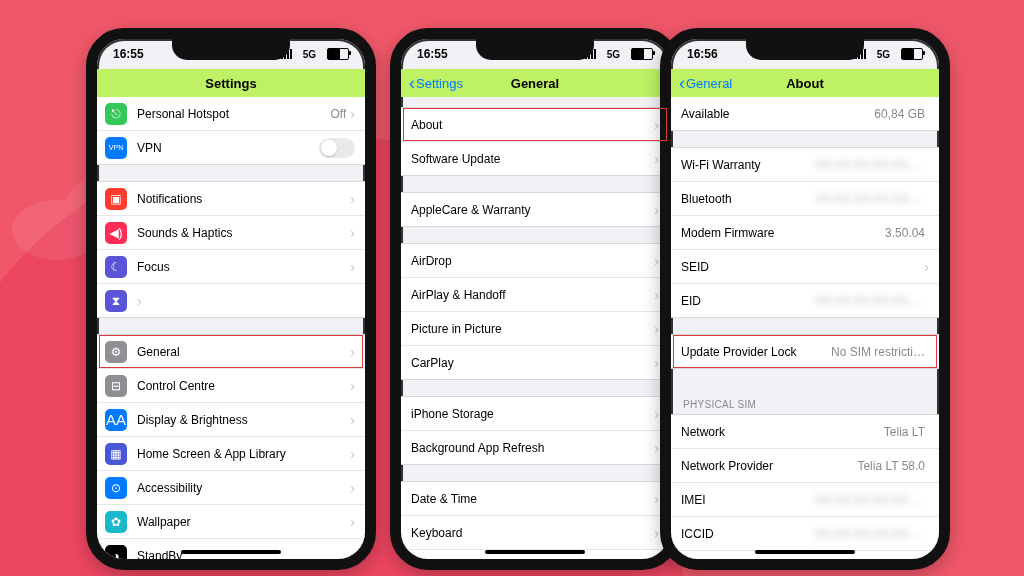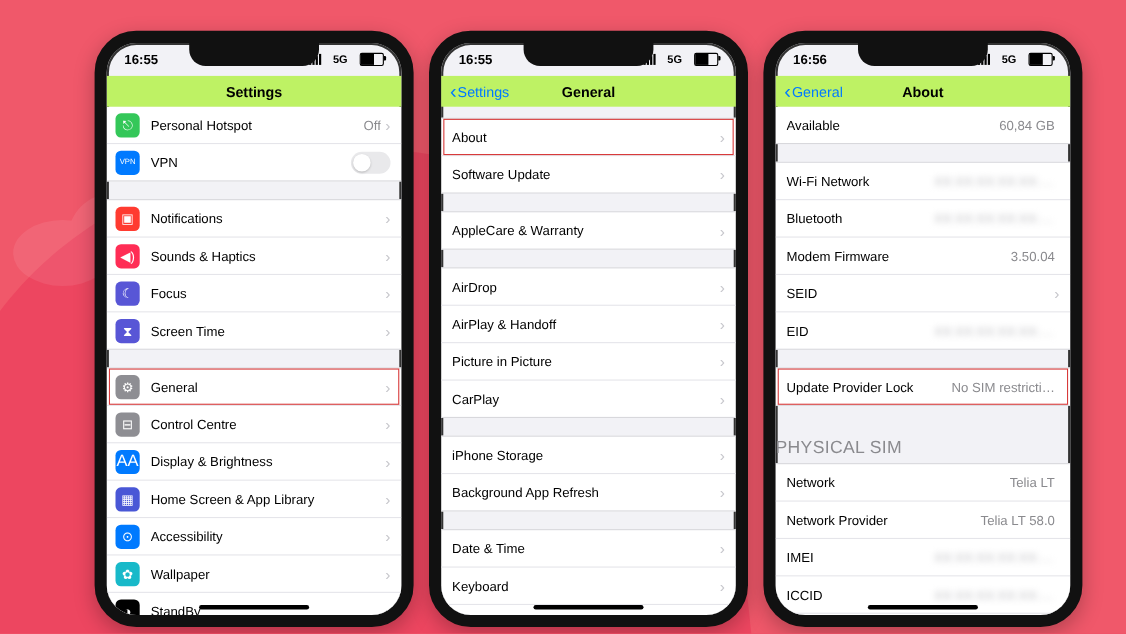--- a/index.html
+++ b/index.html
@@ -3,21 +3,21 @@
 <meta charset="utf-8">
 <style>
   html,body{margin:0;padding:0;width:1024px;height:576px;font-family:-apple-system,"Helvetica Neue",Arial,sans-serif;background:#f0586a;overflow:hidden}
   .bg-swoop{position:absolute;left:-60px;bottom:-40px;width:720px;height:480px;border-radius:50% 50% 0 0/60% 60% 0 0;background:#ed4660;transform:rotate(-6deg)}
   .cloud{position:absolute;left:12px;top:170px;width:140px;height:100px;opacity:.08}
   .cloud::before,.cloud::after{content:"";position:absolute;background:#fff;border-radius:50%}
   .cloud::before{left:0;top:30px;width:90px;height:60px}
   .cloud::after{left:50px;top:6px;width:80px;height:80px}
   .stage{position:relative;width:1011px;height:576px}
   .phone{position:absolute;top:28px;width:268px;height:520px;border:11px solid #111;border-radius:38px;background:#f2f2f6;box-shadow:inset 0 0 0 2px #333,0 6px 18px rgba(0,0,0,.25);overflow:hidden}
-  .phone.p1{left:86px}.phone.p2{left:390px}.phone.p3{left:694px}
+  .phone.p1{left:86px}.phone.p2{left:390px}.phone.p3{left:660px}
   .notch{position:absolute;top:-1px;left:50%;transform:translateX(-50%);width:118px;height:22px;background:#111;border-radius:0 0 15px 15px;z-index:5}
   .status{height:30px;display:flex;justify-content:space-between;align-items:center;padding:0 16px;font-size:12px;font-weight:600;color:#000}
   .sr{display:flex;align-items:center;gap:11px;font-weight:400}
   .sig{display:flex;align-items:flex-end;gap:1px}.sig i{width:2px;background:#000;display:block}.sig i:nth-child(1){height:4px}.sig i:nth-child(2){height:6px}.sig i:nth-child(3){height:8px}.sig i:nth-child(4){height:10px}
   .lab{font-size:10px;font-weight:600}
   .batt{width:20px;height:10px;border:1px solid #000;border-radius:2px;position:relative}.batt::after{content:"";position:absolute;right:-3px;top:2px;width:2px;height:4px;background:#000;border-radius:0 1px 1px 0}.batt i{display:block;width:60%;height:100%;background:#000}
   .nav{height:28px;position:relative;display:flex;align-items:center;justify-content:center;background:#bef264}
   .nav .title{font-weight:600;font-size:13px;color:#000}
   .nav .back{position:absolute;left:8px;color:#007aff;font-size:13px;display:flex;align-items:center;cursor:pointer}
   .nav .back .chev{font-size:18px;line-height:1;margin-right:1px}
@@ -27,21 +27,21 @@
   .row{height:33px;display:flex;align-items:center;padding:0 10px 0 10px;border-top:0.5px solid #e5e5ea;position:relative}
   .row:first-child{border-top:none}
   .row.ico{padding-left:8px}
   .icon{width:22px;height:22px;border-radius:5px;margin-right:10px;display:flex;align-items:center;justify-content:center;color:#fff;font-size:12px;flex:0 0 22px}
   .row .lbl{flex:1 1 auto;white-space:nowrap;overflow:hidden;text-overflow:ellipsis}
   .row .val{color:#8a8a8e;font-size:12px;margin-right:4px;white-space:nowrap;overflow:hidden;text-overflow:ellipsis;max-width:110px}
   .row .chv{color:#c7c7cc;font-size:14px;line-height:1}
   .toggle{width:36px;height:20px;background:#e9e9eb;border-radius:20px;position:relative}
   .toggle i{position:absolute;left:2px;top:2px;width:16px;height:16px;border-radius:50%;background:#fff;box-shadow:0 1px 2px rgba(0,0,0,.2)}
   .hl{position:absolute;border:1.5px solid #d83a3a;pointer-events:none;z-index:3}
-  .hdr{padding:14px 0 4px;color:#8a8a8e;text-transform:uppercase;font-size:16px;letter-spacing:.3px}
+  .hdr{padding:14px 12px 4px;color:#8a8a8e;text-transform:uppercase;font-size:10px;letter-spacing:.3px}
   .blur{filter:blur(3px);color:#c0c0c4!important}
   .homebar{position:absolute;bottom:5px;left:50%;transform:translateX(-50%);width:100px;height:4px;background:#000;border-radius:3px;z-index:4}
 </style>
 </head>
 <body>
 
 <div class="stage">
   <div class="bg-swoop"></div>
     <div class="cloud"></div>
 
@@ -93,21 +93,20 @@
             <span class="lbl">Sounds &amp; Haptics</span>
             <span class="chv">›</span>
           </div>
           <div class="row ico">
             <span class="icon" style="background: rgb(88, 86, 214); font-size: 12px;">☾</span>
             <span class="lbl">Focus</span>
             <span class="chv">›</span>
           </div>
           <div class="row ico">
             <span class="icon" style="background: rgb(88, 86, 214); font-size: 12px;">⧗</span>
-            <span class="lbl">Screen Time</span>
             <span class="chv">›</span>
           </div>
         </div>
       <div class="group" id="p1g3">
           <div class="row ico">
             <span class="icon" style="background: rgb(142, 142, 147); font-size: 12px;">⚙</span>
             <span class="lbl">General</span>
             <span class="chv">›</span>
             <div class="hl" style="inset: 0px 2px;"></div>
           </div>
@@ -259,21 +258,21 @@
     </div>
     <div class="content">
       <div class="group first" id="p3g1">
           <div class="row">
             <span class="lbl">Available</span>
             <span class="val">60,84 GB</span>
           </div>
         </div>
       <div class="group" id="p3g2">
           <div class="row">
-            <span class="lbl">Wi-Fi Network</span>
+            <span class="lbl">Wi-Fi Warranty</span>
             <span class="val blur">XX:XX:XX:XX:XX:XX</span>
           </div>
           <div class="row">
             <span class="lbl">Bluetooth</span>
             <span class="val blur">XX:XX:XX:XX:XX:XX</span>
           </div>
           <div class="row">
             <span class="lbl">Modem Firmware</span>
             <span class="val">3.50.04</span>
           </div>

